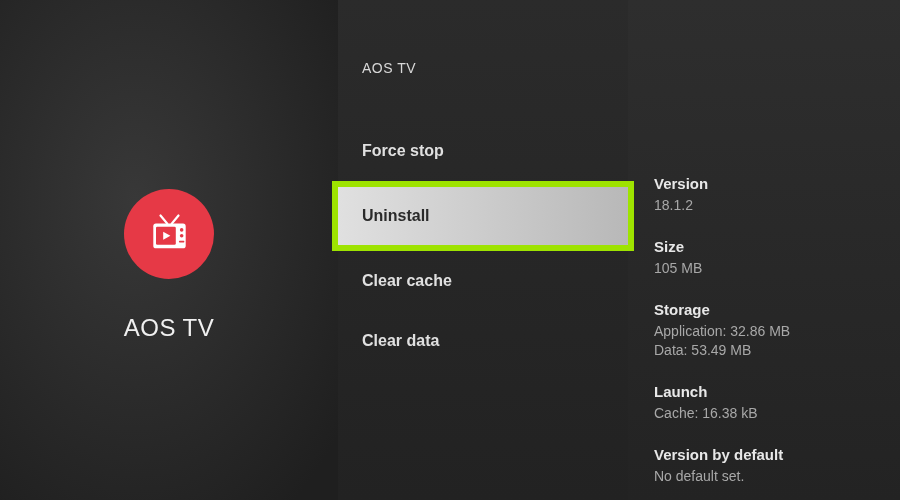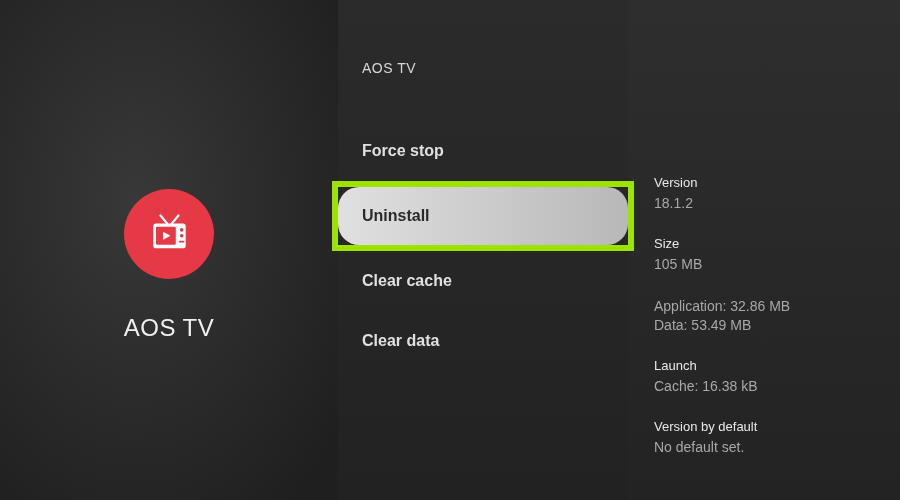--- a/index.html
+++ b/index.html
@@ -73,36 +73,35 @@
     }
     .highlight-wrap {
       border: 6px solid #9ee300;
       margin-left: -6px;
       margin-right: -6px;
     }
     .action-item.selected {
       background: linear-gradient(to right, #e0e0e0 0%, #b8b8b8 100%);
       color: #2a2a2a;
       height: 58px;
-      border-radius: 21px;
     }
     .right-panel {
       width: 272px;
       height: 100%;
       background: linear-gradient(to bottom, #2e2e2e 0%, #232323 100%);
       padding: 175px 0 0 26px;
       color: #b5b5b5;
     }
     .info-block {
       margin-bottom: 24px;
     }
     .info-title {
       color: #e8e8e8;
-      font-size: 13px;
-      font-weight: 400;
+      font-size: 15px;
+      font-weight: 700;
       margin-bottom: 4px;
     }
     .info-value {
       color: #a8a8a8;
       font-size: 14px;
       font-weight: 400;
       line-height: 1.3;
     }
     .tv-svg {
       width: 45px;
@@ -145,20 +144,21 @@
   <div class="right-panel">
     <div class="info-block">
       <div class="info-title">Version</div>
       <div class="info-value">18.1.2</div>
     </div>
     <div class="info-block">
       <div class="info-title">Size</div>
       <div class="info-value">105 MB</div>
     </div>
     <div class="info-block">
+      <div class="info-title">Storage</div>
       <div class="info-value">Application: 32.86 MB</div>
       <div class="info-value">Data: 53.49 MB</div>
     </div>
     <div class="info-block">
       <div class="info-title">Launch</div>
       <div class="info-value">Cache: 16.38 kB</div>
     </div>
     <div class="info-block">
       <div class="info-title">Version by default</div>
       <div class="info-value">No default set.</div>

